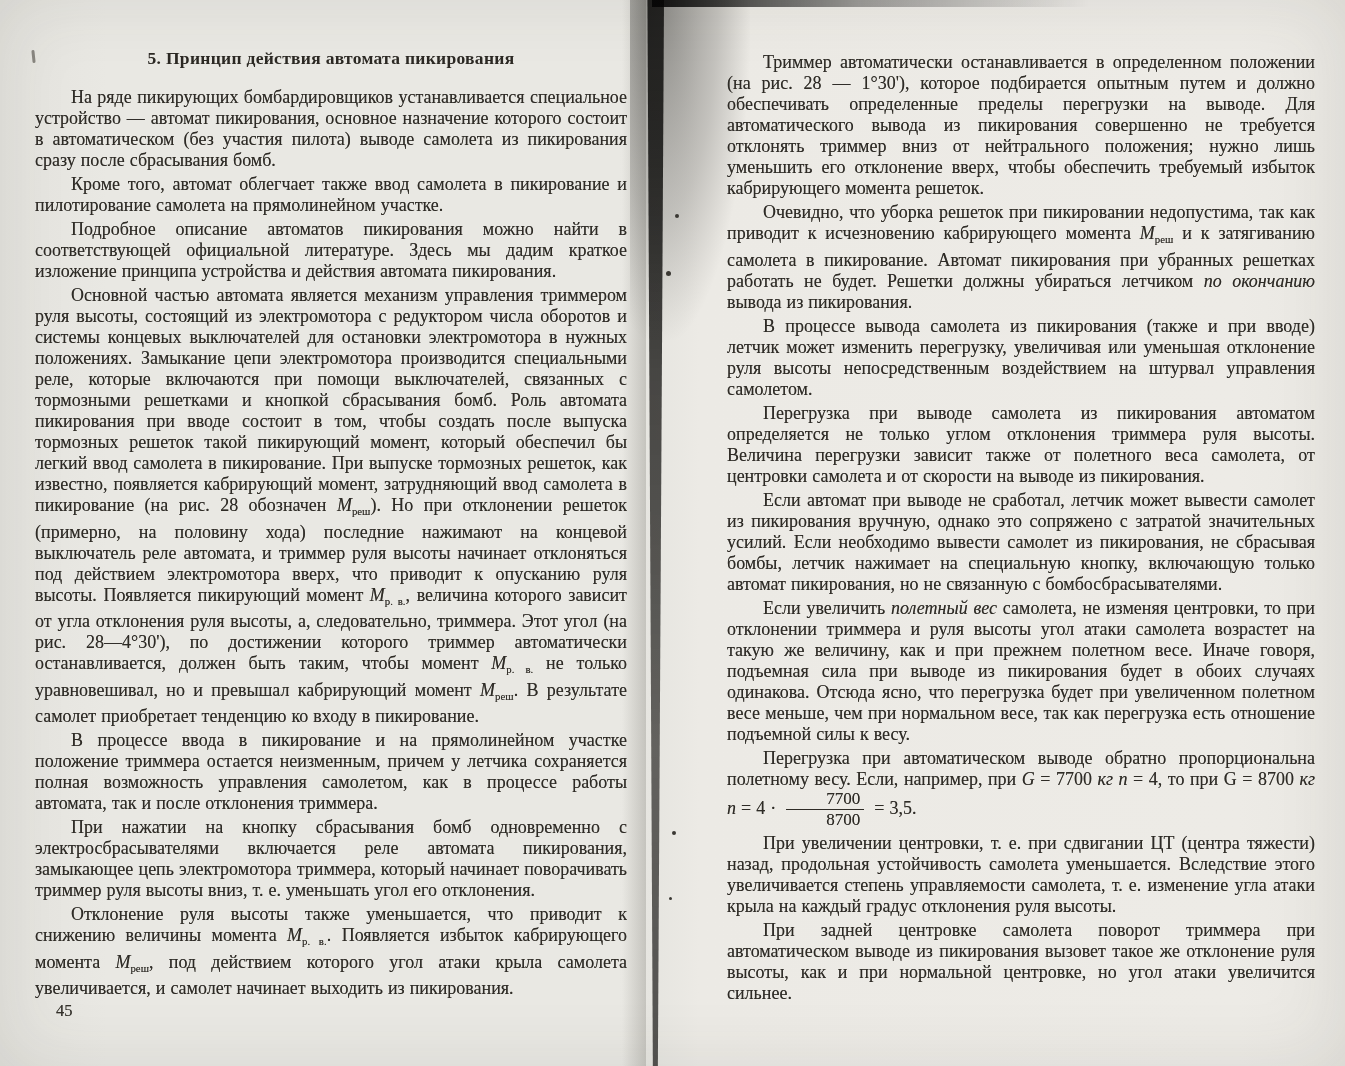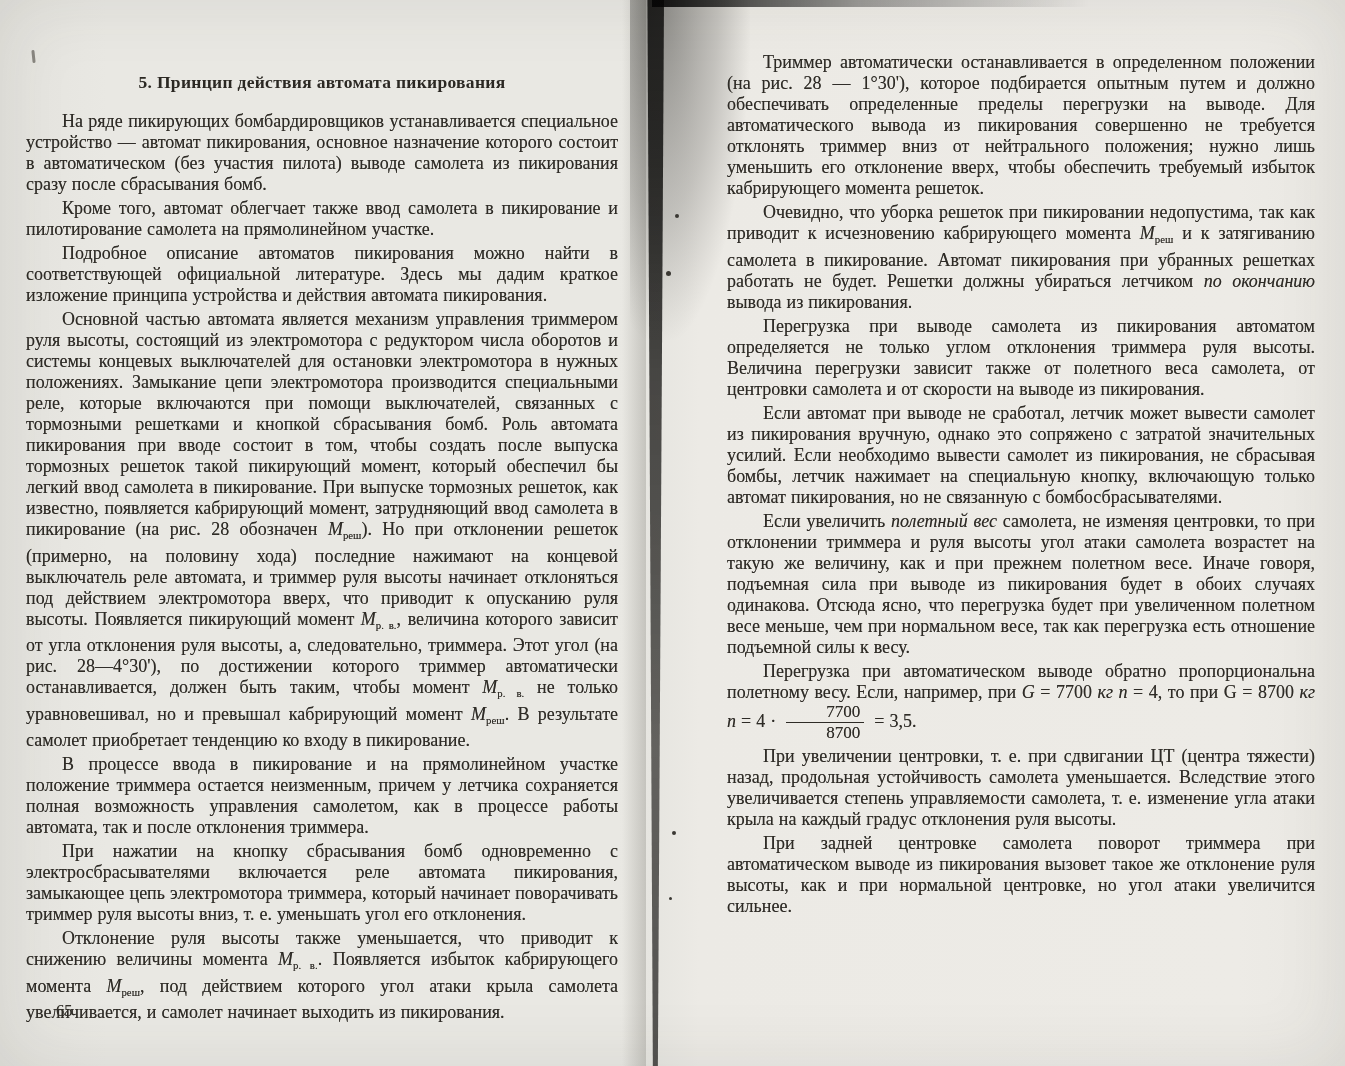--- a/index.html
+++ b/index.html
@@ -17,21 +17,21 @@
     overflow: hidden;
   }
   .page {
     position: absolute; top: 0; height: 1066px;
     overflow: hidden;
   }
   .page-left  { left: 0;    width: 648px; }
   .page-right { left: 668px; width: 677px; }
 
   .text-block { position: absolute; color: #2e2b26; }
-  .page-left  .text-block { left: 26px;  top: 48px; width: 592px; margin-top: 24px; }
+  .page-left  .text-block { left: 35px;  top: 48px; width: 592px; }
   .page-right .text-block { left: 59px;  top: 52px; width: 588px; }
 
   .heading {
     margin: 0 0 18px 0;
     font-size: 17.5px; font-weight: bold;
     text-align: center; letter-spacing: 0.3px;
     color: #2b2823;
   }
   .para {
     margin: 0 0 3px 0;
@@ -113,28 +113,29 @@
       <div>
           <p class="para"><span>На ряде пикирующих бомбардировщиков устанавливается специальное устройство — автомат пикирования, основное назначение которого состоит в автоматическом (без участия пилота) выводе самолета из пикирования сразу после сбрасывания бомб.</span></p>
           <p class="para"><span>Кроме того, автомат облегчает также ввод самолета в пикирование и пилотирование самолета на прямолинейном участке.</span></p>
           <p class="para"><span>Подробное описание автоматов пикирования можно найти в соответствующей официальной литературе. Здесь мы дадим краткое изложение принципа устройства и действия автомата пикирования.</span></p>
           <p class="para"><span>Основной частью автомата является механизм управления триммером руля высоты, состоящий из электромотора с редуктором числа оборотов и системы концевых выключателей для остановки электромотора в нужных положениях. Замыкание цепи электромотора производится специальными реле, которые включаются при помощи выключателей, связанных с тормозными решетками и кнопкой сбрасывания бомб. Роль автомата пикирования при вводе состоит в том, чтобы создать после выпуска тормозных решеток такой пикирующий момент, который обеспечил бы легкий ввод самолета в пикирование. При выпуске тормозных решеток, как известно, появляется кабрирующий момент, затрудняющий ввод самолета в пикирование (на рис. 28 обозначен </span><span class="mi">М</span><span class="sub">реш</span><span>). Но при отклонении решеток (примерно, на половину хода) последние нажимают на концевой выключатель реле автомата, и триммер руля высоты начинает отклоняться под действием электромотора вверх, что приводит к опусканию руля высоты. Появляется пикирующий момент </span><span class="mi">М</span><span class="sub">р. в.</span><span>, величина которого зависит от угла отклонения руля высоты, а, следовательно, триммера. Этот угол (на рис. 28—4°30'), по достижении которого триммер автоматически останавливается, должен быть таким, чтобы момент </span><span class="mi">М</span><span class="sub">р. в.</span><span> не только уравновешивал, но и превышал кабрирующий момент </span><span class="mi">М</span><span class="sub">реш</span><span>. В результате самолет приобретает тенденцию ко входу в пикирование.</span></p>
           <p class="para"><span>В процессе ввода в пикирование и на прямолинейном участке положение триммера остается неизменным, причем у летчика сохраняется полная возможность управления самолетом, как в процессе работы автомата, так и после отклонения триммера.</span></p>
           <p class="para"><span>При нажатии на кнопку сбрасывания бомб одновременно с электросбрасывателями включается реле автомата пикирования, замыкающее цепь электромотора триммера, который начинает поворачивать триммер руля высоты вниз, т. е. уменьшать угол его отклонения.</span></p>
           <p class="para"><span>Отклонение руля высоты также уменьшается, что приводит к снижению величины момента </span><span class="mi">М</span><span class="sub">р. в.</span><span>. Появляется избыток кабрирующего момента </span><span class="mi">М</span><span class="sub">реш</span><span>, под действием которого угол атаки крыла самолета увеличивается, и самолет начинает выходить из пикирования.</span></p>
         </div>
     </div>
-    <div class="pagenum pagenum-left">65</div>
+    <div class="pagenum pagenum-left">45</div>
   </div>
 
   <div class="page page-right">
     <div class="text-block">
       <div>
           <p class="para"><span>Триммер автоматически останавливается в определенном положении (на рис. 28 — 1°30'), которое подбирается опытным путем и должно обеспечивать определенные пределы перегрузки на выводе. Для автоматического вывода из пикирования совершенно не требуется отклонять триммер вниз от нейтрального положения; нужно лишь уменьшить его отклонение вверх, чтобы обеспечить требуемый избыток кабрирующего момента решеток.</span></p>
           <p class="para"><span>Очевидно, что уборка решеток при пикировании недопустима, так как приводит к исчезновению кабрирующего момента </span><span class="mi">М</span><span class="sub">реш</span><span> и к затягиванию самолета в пикирование. Автомат пикирования при убранных решетках работать не будет. Решетки должны убираться летчиком </span><span class="i">по окончанию</span><span> вывода из пикирования.</span></p>
+          <p class="para"><span>В процессе вывода самолета из пикирования (также и при вводе) летчик может изменить перегрузку, увеличивая или уменьшая отклонение руля высоты непосредственным воздействием на штурвал управления самолетом.</span></p>
           <p class="para"><span>Перегрузка при выводе самолета из пикирования автоматом определяется не только углом отклонения триммера руля высоты. Величина перегрузки зависит также от полетного веса самолета, от центровки самолета и от скорости на выводе из пикирования.</span></p>
           <p class="para"><span>Если автомат при выводе не сработал, летчик может вывести самолет из пикирования вручную, однако это сопряжено с затратой значительных усилий. Если необходимо вывести самолет из пикирования, не сбрасывая бомбы, летчик нажимает на специальную кнопку, включающую только автомат пикирования, но не связанную с бомбосбрасывателями.</span></p>
           <p class="para"><span>Если увеличить </span><span class="i">полетный вес</span><span> самолета, не изменяя центровки, то при отклонении триммера и руля высоты угол атаки самолета возрастет на такую же величину, как и при прежнем полетном весе. Иначе говоря, подъемная сила при выводе из пикирования будет в обоих случаях одинакова. Отсюда ясно, что перегрузка будет при увеличенном полетном весе меньше, чем при нормальном весе, так как перегрузка есть отношение подъемной силы к весу.</span></p>
           <p class="para"><span>Перегрузка при автоматическом выводе обратно пропорциональна полетному весу. Если, например, при </span><span class="mi">G</span><span> = 7700 </span><span class="i">кг</span><span> </span><span class="mi">n</span><span> = 4, то при  G = 8700 </span><span class="i">кг</span><span> </span><span class="mi">n</span><span> = 4 · </span><span class="frac"><span class="num">7700</span><span class="den">8700</span></span><span> = 3,5.</span></p>
           <p class="para"><span>При увеличении центровки, т. е. при сдвигании ЦТ (центра тяжести) назад, продольная устойчивость самолета уменьшается. Вследствие этого увеличивается степень управляемости самолета, т. е. изменение угла атаки крыла на каждый градус отклонения руля высоты.</span></p>
           <p class="para"><span>При задней центровке самолета  поворот  триммера при автоматическом выводе из пикирования вызовет такое же отклонение руля высоты, как и при нормальной центровке, но угол атаки увеличится сильнее.</span></p>
         </div>
     </div>
 
   </div>

